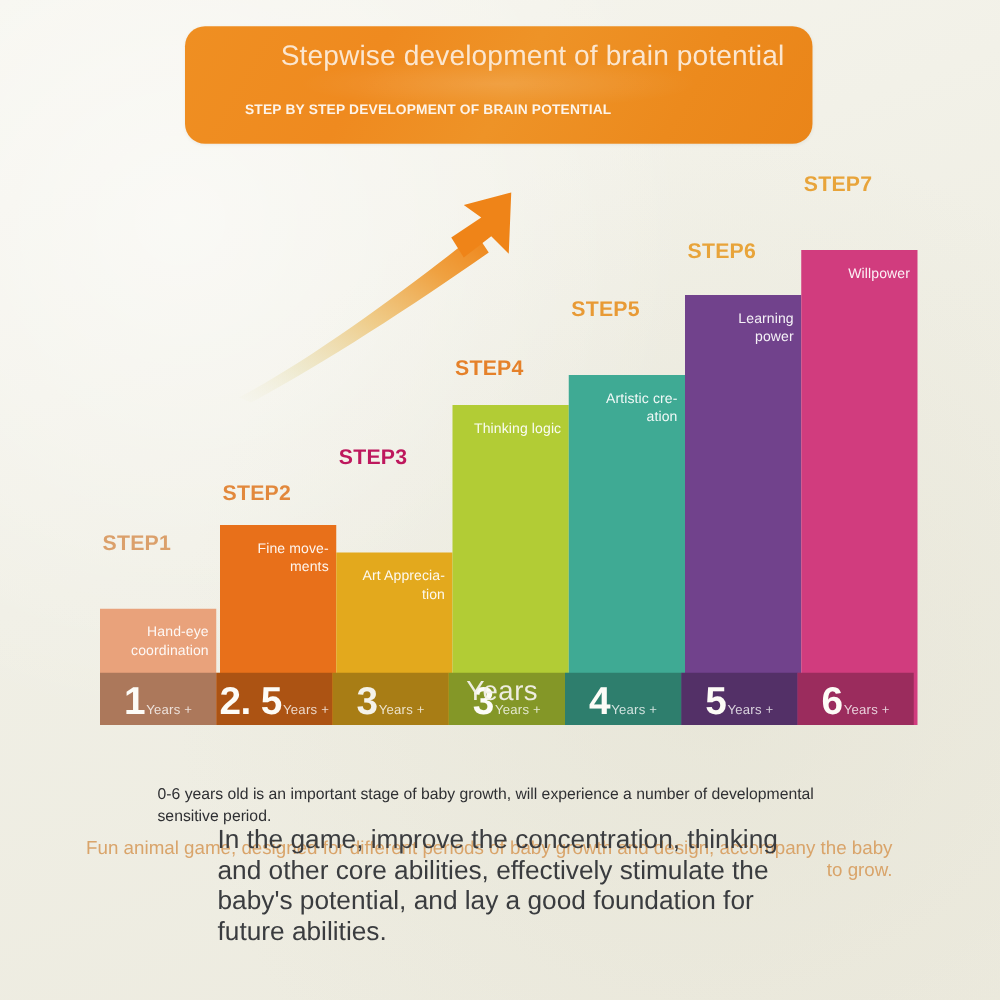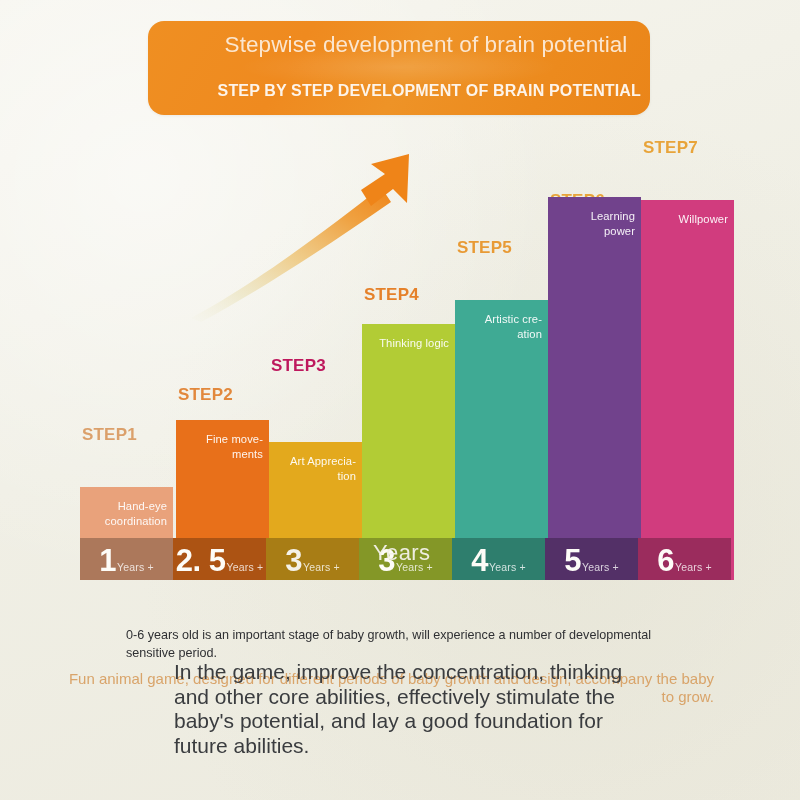--- a/index.html
+++ b/index.html
@@ -58,25 +58,25 @@
     line-height: 29px;
     color: #fbe6cf;
     letter-spacing: 0.1px;
     text-align: center;
   }
   .banner-sub {
     position: absolute;
     left: 48px;
     top: 61px;
     width: 445px;
-    font-size: 16px;
+    font-size: 11px;
     font-weight: bold;
     letter-spacing: 0.15px;
     color: #fdf4ea;
-    text-align: right;
+    text-align: left;
   }
 
   
   .arrow-wrap {
     position: absolute;
     left: 185px;
     top: 140px;
     width: 260px;
     height: 185px;
   }
@@ -277,21 +277,21 @@
       <div class="bar" style="height:280px;background:#3faa94;">
         <div class="bar-label">
           <div>Artistic cre-</div>
           <div>ation</div>
         </div>
       </div>
     </div>
 
     <div class="bar-col" style="left:468px;">
       <div class="step-tag" style="bottom:369px;color:#e8a43a;">STEP6</div>
-      <div class="bar" style="height:383px;background:#71428c;">
+      <div class="bar" style="height:344px;background:#71428c;">
         <div class="bar-label">
           <div>Learning</div>
           <div>power</div>
         </div>
       </div>
     </div>
 
     <div class="bar-col" style="left:561px;">
       <div class="step-tag" style="bottom:422px;color:#e8a43a;">STEP7</div>
       <div class="bar" style="height:380px;background:#d13c7e;">

